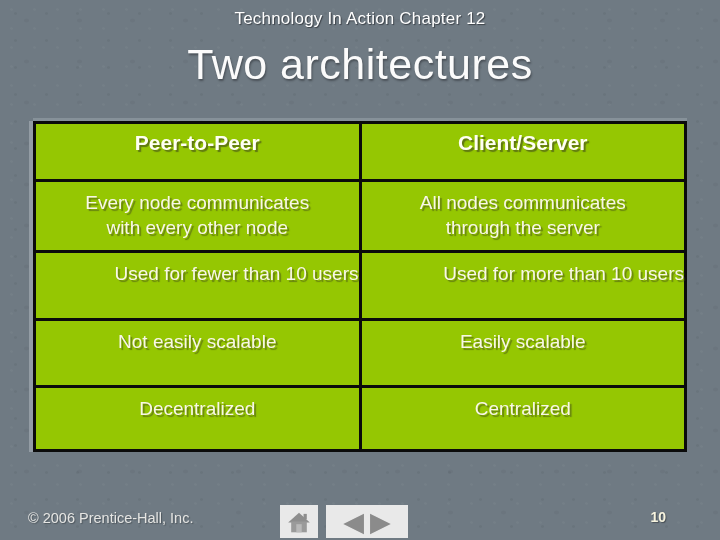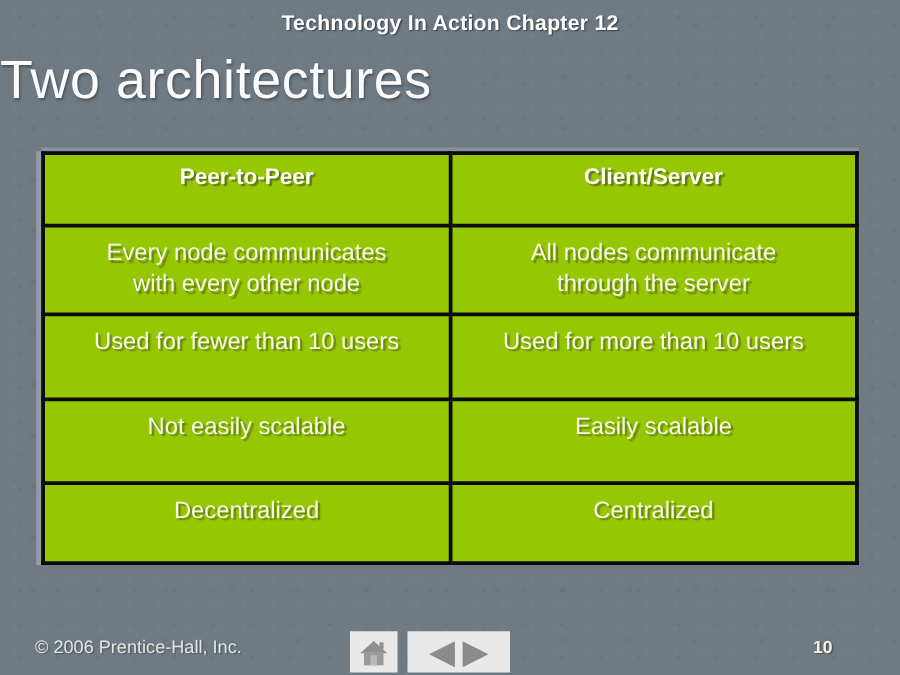--- a/index.html
+++ b/index.html
@@ -19,31 +19,32 @@
     overflow: hidden;
   }
 
   .chapter-heading {
     position: absolute;
     top: 9px;
     left: 0;
     width: 100%;
     text-align: center;
     font-size: 17px;
-    font-weight: bold;
+    font-weight: normal;
     color: #ffffff;
     text-shadow: 1px 1px 1px rgba(30,34,38,0.65);
     letter-spacing: 0.2px;
   }
 
   .slide-title {
     position: absolute;
     top: 40px;
     left: 0;
     width: 100%;
+    text-align: center;
     font-size: 43px;
     font-weight: 400;
     color: #fbfbfb;
     text-shadow: 1px 2px 2px rgba(30,34,38,0.45);
     letter-spacing: 0.5px;
   }
 
   table.cmp {
     position: absolute;
     left: 33px;
@@ -57,34 +58,34 @@
     border: 3px solid #0b0b0b;
     background: #95C702;
     vertical-align: top;
     text-align: center;
     color: #f8f6e8;
     width: 50%;
   }
   table.cmp th {
     height: 58px;
     padding-top: 7px;
-    font-size: 18px;
+    font-size: 21px;
     font-weight: bold;
     color: #fffff4;
     text-shadow: 2px 2px 1px rgba(60,66,28,0.60);
   }
   table.cmp td {
     padding-top: 8px;
     font-size: 19px;
     font-weight: 400;
     line-height: 25px;
     text-shadow: 2px 2px 1px rgba(60,66,28,0.50);
   }
   tr.body-row-0 td { height: 71px; text-align: center; }
-  tr.body-row-1 td { height: 68px; }
+  tr.body-row-1 td { height: 68px; text-align: right; }
   tr.body-row-2 td { height: 67px; text-align: center; }
   tr.body-row-3 td { height: 64px; }
   tr.body-row-0 td span.cell-text {
     display: inline-block;
     max-width: 252px;
   }
 
   .copyright {
     position: absolute;
     left: 28px;
@@ -160,21 +161,21 @@
   <table class="cmp">
     <thead>
       <tr>
         <th>Peer-to-Peer</th>
         <th>Client/Server</th>
       </tr>
     </thead>
     <tbody>
       <tr class="body-row-0">
         <td><span class="cell-text">Every node communicates with every other node</span></td>
-        <td><span class="cell-text">All nodes communicate through the server</span></td>
+        <td><span class="cell-text">All nodes communicates through the server</span></td>
       </tr>
       <tr class="body-row-1">
         <td><span class="cell-text">Used for fewer than 10 users</span></td>
         <td><span class="cell-text">Used for more than 10 users</span></td>
       </tr>
       <tr class="body-row-2">
         <td><span class="cell-text">Not easily scalable</span></td>
         <td><span class="cell-text">Easily scalable</span></td>
       </tr>
       <tr class="body-row-3">

